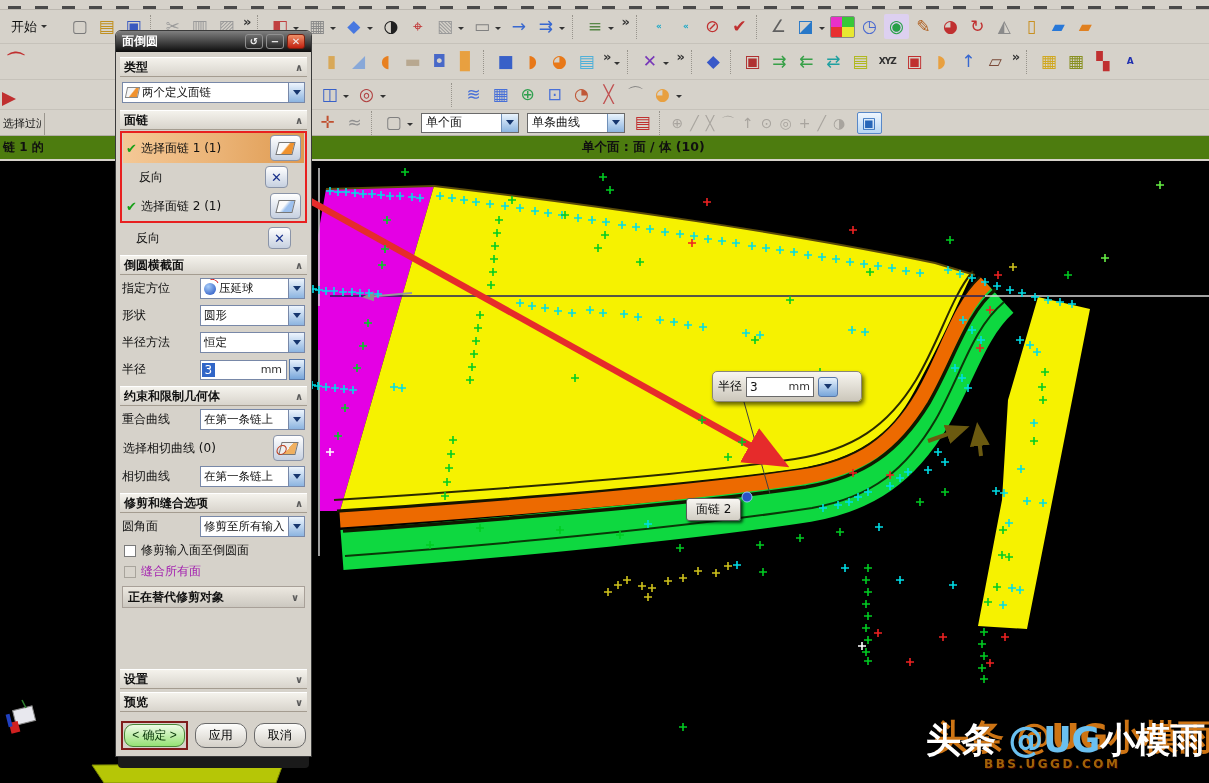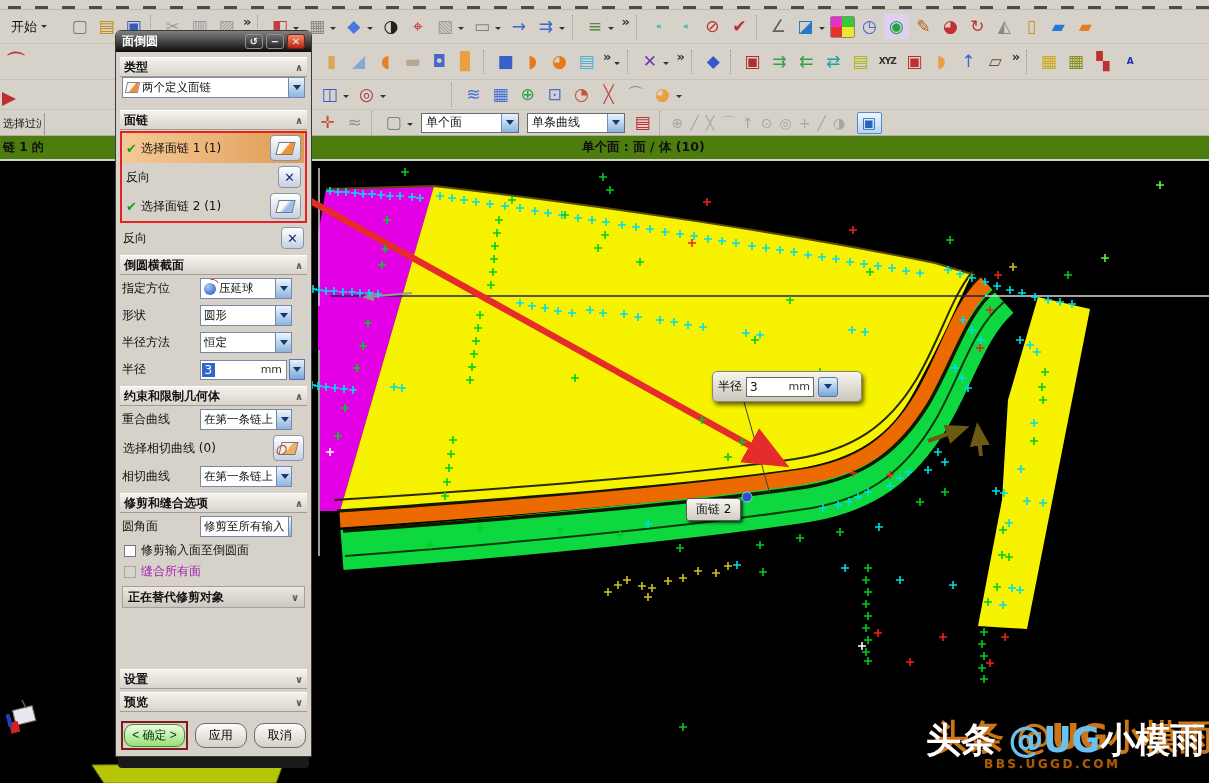--- a/index.html
+++ b/index.html
@@ -70,49 +70,49 @@
           align-items:center;color:#fff;font-size:12px;font-weight:bold;padding:0 6px}
   .tbtns{margin-left:auto;display:flex}
   .tbtn{width:18px;height:15px;margin-left:3px;border:1px solid #909090;border-radius:3px;color:#eee;
         background:linear-gradient(#6e6e6e,#262626);font-size:10px;line-height:1;
         display:flex;align-items:center;justify-content:center}
   .tbtn.close{background:linear-gradient(#f09068,#c02010);border-color:#7a2010;font-weight:bold}
   .dbody{display:flex;flex-direction:column;height:calc(100% - 21px);padding:2px 4px 6px 4px}
   .ghdr{display:flex;align-items:center;height:20px;min-height:20px;margin-top:3px;padding:0 4px;font-weight:bold;
         background:linear-gradient(#f4f2ec,#d8d4cc);border-bottom:1px solid #a49c90;border-top:1px solid #fff}
   .chev{margin-left:auto;color:#5a5a5a;font-size:10px;font-weight:bold}
-  .typerow{display:flex;align-items:flex-start;height:30px;min-height:30px;padding:0 2px}
+  .typerow{display:flex;align-items:center;height:30px;min-height:30px;padding:0 2px}
   .dd{display:flex;align-items:center;height:21px;background:#fff;border:1px solid #7888a8;padding-left:3px;gap:3px;overflow:hidden}
   .dd.full{flex:1}
   .dd .val{font-size:11.5px;white-space:nowrap}
   .dd .arr{margin-left:auto;align-self:stretch;width:16px;min-width:16px;background:linear-gradient(#eef5fd,#8cb4e0);
            border-left:1px solid #7888a8;display:flex;align-items:center;justify-content:center}
   .typegl{width:13px;height:11px;min-width:13px;background:linear-gradient(120deg,#f6f6f6 45%,#f0922e 55%);
           border:1px solid #888;transform:skewX(-12deg)}
   .ball{width:12px;height:12px;min-width:12px;border-radius:50%;position:relative;
         background:radial-gradient(circle at 35% 30%,#a6ccf8,#1e4cbe)}
   .ball::after{content:"";position:absolute;right:-3px;top:-4px;width:10px;height:8px;border-radius:50%;
         border:1.5px solid transparent;border-top-color:#d02020;transform:rotate(24deg)}
   .selrow{display:flex;align-items:center;height:30px;min-height:30px;padding:0 3px;gap:4px}
   .selrow.hl{background:linear-gradient(90deg,#f4c896,#eab274 55%,#df9a50)}
   .check{color:#18a018;font-weight:bold;font-size:13px}
   .fbtn{margin-left:auto;width:31px;height:26px;border:1px solid #8a94a8;border-radius:4px;
         background:linear-gradient(#ffffff,#c6d0e0);display:flex;align-items:center;justify-content:center}
   .fgl{width:17px;height:13px;background:linear-gradient(120deg,#fbfbfb 45%,#f0922e 55%);border:1px solid #777;transform:skewX(-14deg)}
   .fgl.t2{background:linear-gradient(120deg,#fbfbfb 40%,#9cc0ee 60%)}
   .fgl.curve{position:relative;background:linear-gradient(120deg,#eee 50%,#f0b060 50%)}
   .fgl.curve::after{content:"";position:absolute;left:-4px;top:2px;width:8px;height:8px;border-radius:50%;border:1.5px solid #c04020}
-  .revrow{display:flex;align-items:center;height:28px;min-height:28px;padding:0 3px}
+  .revrow{display:flex;align-items:center;height:28px;min-height:28px;padding:0 16px}
   .rbtn{margin-left:auto;width:23px;height:22px;border:1px solid #8a94a8;border-radius:4px;
         background:linear-gradient(#ffffff,#c6d0e0);color:#18308a;font-weight:bold;font-size:13px;
         display:flex;align-items:center;justify-content:center}
   .redframe{border:2px solid #e82020;margin:1px 0;padding:0 1px}
   .proprow{display:flex;align-items:center;height:27px;min-height:27px;padding:0 2px}
   .plabel{width:78px;font-size:12px}
-  .dd.prop{width:92px}
+  .dd.prop{width:105px}
   .radfield{width:88px;height:20px;border:1px solid #7888a8;background:#fff;display:flex;align-items:center}
   .radsel{background:#3166c8;color:#fff;padding:0 3px;margin:1px 0 1px 1px;font-size:12px}
   .radunit{margin-left:auto;color:#333;font-size:11px;padding-right:4px}
   .radbtn{width:16px;height:21px;margin-left:2px;border:1px solid #5878a8;background:linear-gradient(#e8f2fc,#78a6da);
           display:flex;align-items:center;justify-content:center}
   .cbrow{display:flex;align-items:center;height:21px;min-height:21px;gap:5px;padding:0 4px}
   .cb{width:12px;height:12px;min-width:12px;border:1px solid #7a7a7a;background:#fff}
   .cb.dis{background:#d8d4cc;border-color:#a8a49c}
   .dislab{color:#a21caf}
   .colbar{display:flex;align-items:center;height:22px;min-height:22px;margin:4px 2px 0 2px;padding:0 5px;font-weight:bold;

